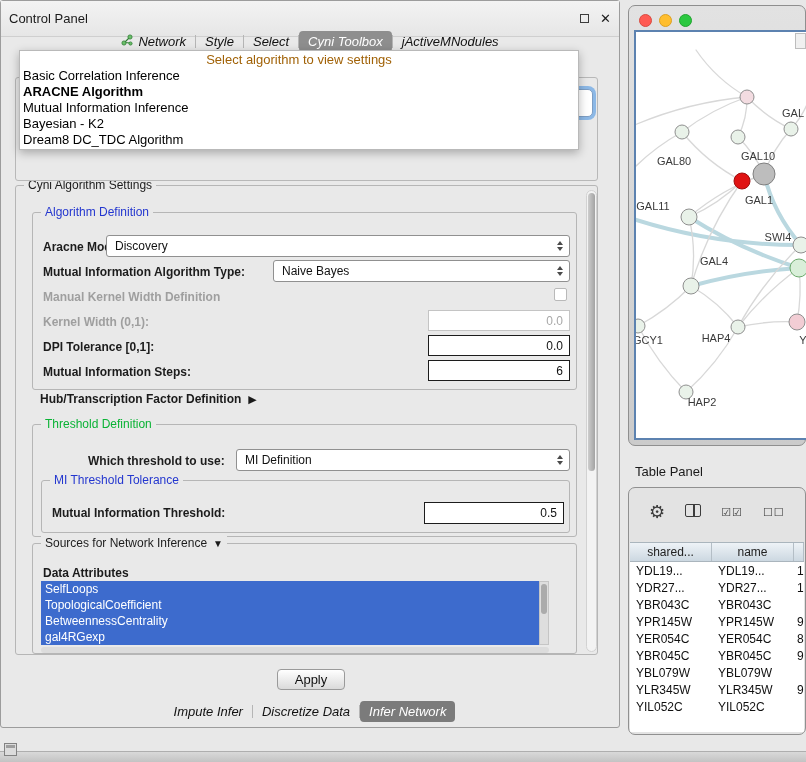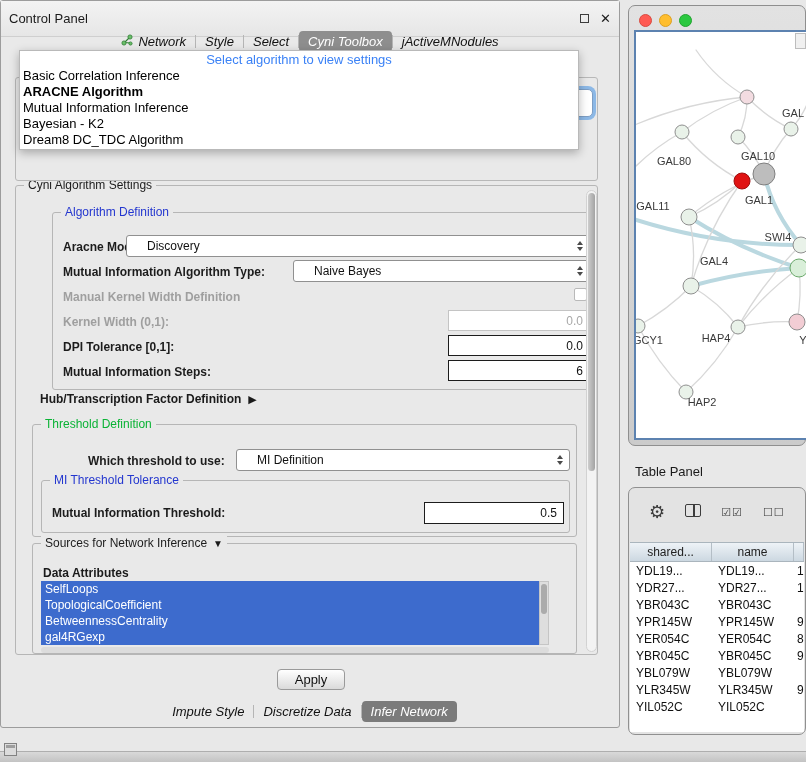--- a/index.html
+++ b/index.html
@@ -43,42 +43,42 @@
     border:1px solid #b8b8b8; border-radius:3px; z-index:1; }
   .hidden-combo { position:absolute; left:300px; top:88px; width:292px; height:28px;
     background:#fff; border:1px solid #7d9ec4; border-radius:5px; box-shadow:0 0 0 3px #8cb8e6; z-index:2; }
 
   
   .popup {
     position:absolute; left:18px; top:49px; width:560px; background:#fff;
     border:1px solid #b9b9b9; box-shadow:0 3px 9px rgba(0,0,0,0.28);
     padding:1px 0; z-index:40;
   }
-  .dd-ph { height:16px; line-height:16px; font-size:13px; color:#3b82f6; text-align:center; }
+  .dd-ph { height:16px; line-height:16px; font-size:13px; color:#a16207; text-align:center; }
   .dd-item { height:16px; line-height:16px; font-size:13px; color:#000; padding-left:3px; white-space:nowrap; }
   .dd-item.sel { font-weight:bold; }
 
   
   .group { position:absolute; border:1px solid #b6b6b6; border-radius:3px; }
   .gtitle { position:absolute; top:-8px; left:8px; background:#e9e9e9; padding:0 4px;
     font-size:12px; color:#1c1c1c; white-space:nowrap; }
   .gtitle.blue { color:#2336cf; }
   .gtitle.green { color:#0ab335; }
 
   .settings { left:14px; top:184px; width:583px; height:470px; }
-  .algo-box { left:16px; top:26px; width:545px; height:178px;margin-left:20px; }
+  .algo-box { left:16px; top:26px; width:545px; height:178px; }
   .threshold-box { left:16px; top:238px; width:545px; height:113px; }
   .mi-box { left:8px; top:55px; width:529px; height:53px; }
   .sources-box { left:16px; top:357px; width:545px; height:111px; }
 
   .lbl { position:absolute; font-size:12px; font-weight:bold; color:#1c1c1c; white-space:nowrap; }
   .lbl.disabled { color:#9f9f9f; }
 
   .combo { position:absolute; background:#fff; border:1px solid #909090; border-radius:3px;
-    display:flex; align-items:center; padding-left:20px; font-size:12px; color:#111; }
+    display:flex; align-items:center; padding-left:8px; font-size:12px; color:#111; }
   .combo .arrows { margin-left:auto; margin-right:6px; display:flex; flex-direction:column; gap:2px; align-items:center; }
   .combo .arrows i { display:block; width:0; height:0; border-left:3.5px solid transparent; border-right:3.5px solid transparent; }
   .combo .arrows i.up { border-bottom:4px solid #4a4a4a; }
   .combo .arrows i.down { border-top:4px solid #4a4a4a; }
 
   .field { position:absolute; background:#fff; border:1px solid #c4c4c4;
     display:flex; align-items:center; justify-content:flex-end; padding-right:6px;
     font-size:12px; color:#111; }
   .field.strong { border:1.5px solid #1c1c1c; }
   .field.disabled { color:#a8a8a8; }
@@ -290,21 +290,21 @@
 
     <div class="vscroll">
       <span class="thumb"></span>
     </div>
   </div>
 
   <div class="apply-btn">Apply</div>
 
   <div class="tabs-row bottom">
       <div class="tab">
-        <span>Impute Style</span>
+        <span>Impute Infer</span>
       </div>
       <div class="tab-sep"></div>
       <div class="tab">
         <span>Discretize Data</span>
       </div>
       <div class="tab-sep"></div>
       <div class="tab selected">
         <span>Infer Network</span>
       </div>
     </div>

